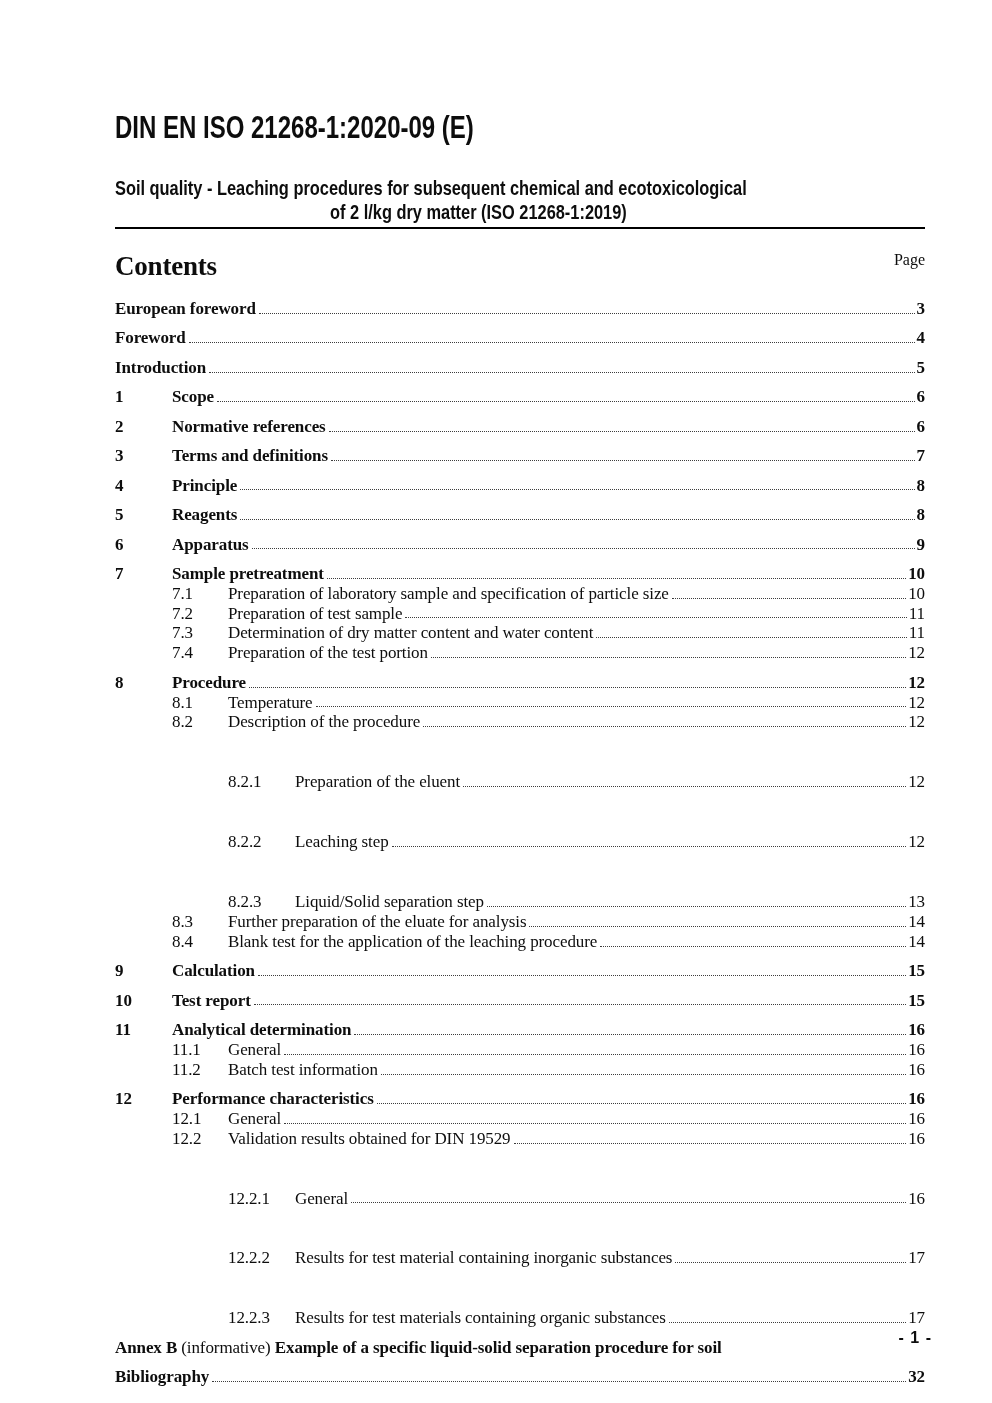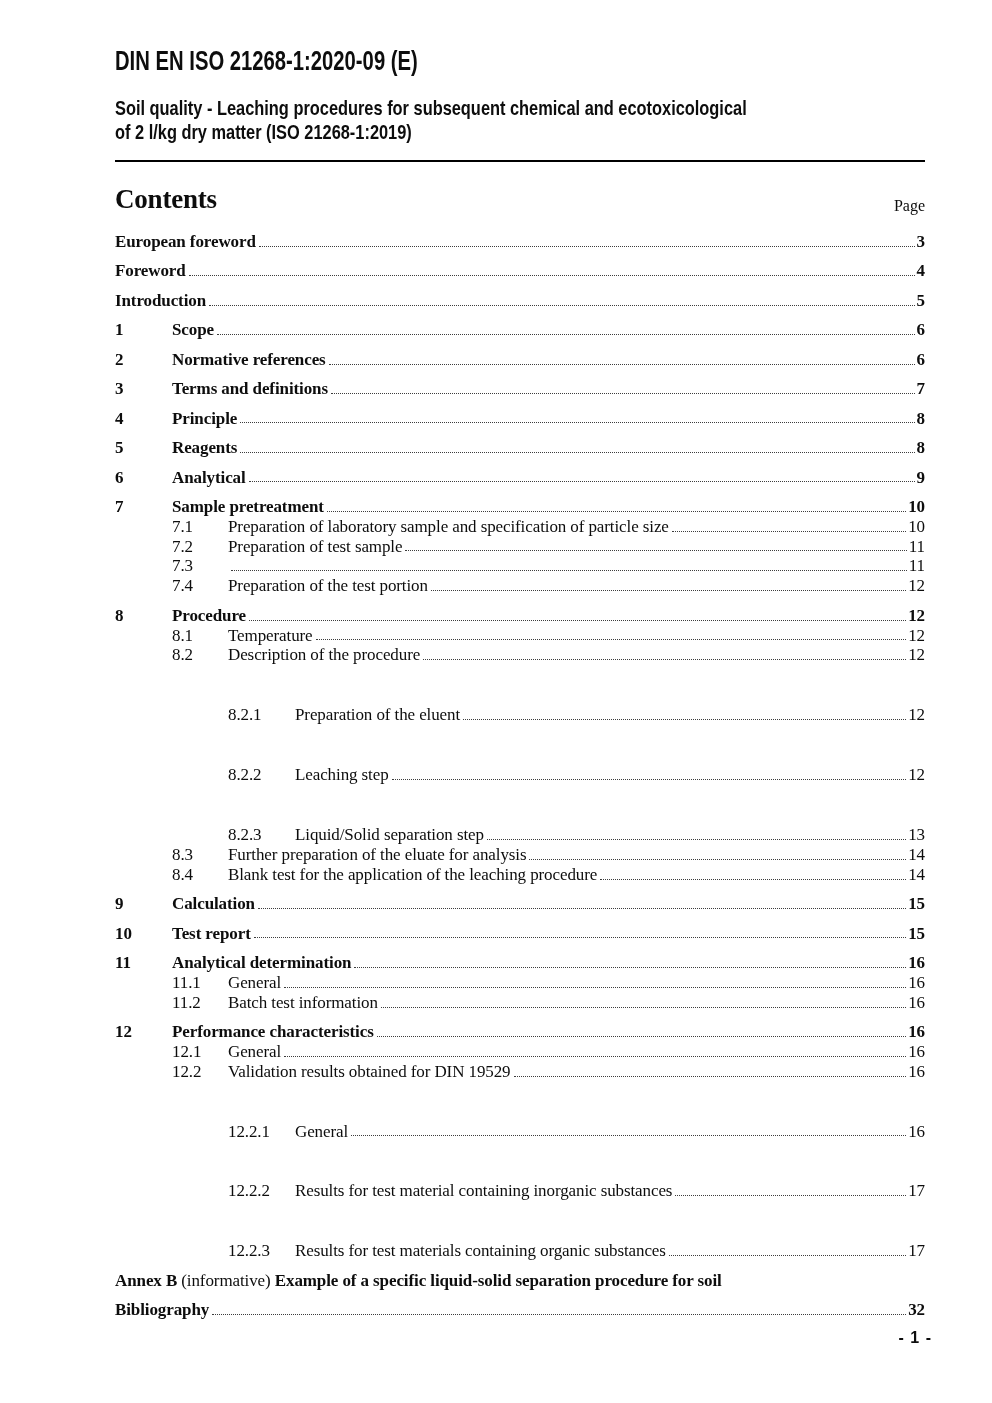--- a/index.html
+++ b/index.html
@@ -1,30 +1,30 @@
 <!DOCTYPE html>
 <html><head>
 <meta charset="utf-8">
 <style>
   html,body{margin:0;padding:0;background:#ffffff;}
   body{width:992px;height:1403px;position:relative;overflow:hidden;
        font-family:"Liberation Serif", serif;color:#0d0d0d;}
   .content{position:absolute;left:115px;top:0;width:810px;}
 
   
-  .doc-number{margin:44px 0 0;font-family:"Liberation Sans",sans-serif;
-    font-weight:bold;font-size:27px;line-height:34px;white-space:nowrap;}
+  .doc-number{margin:110px 0 0;font-family:"Liberation Sans",sans-serif;
+    font-weight:bold;font-size:32px;line-height:34px;white-space:nowrap;}
   .doc-number .squeeze{display:inline-block;transform:scaleX(.75);transform-origin:0 50%;}
-  .doc-subtitle{margin-top:18px;padding-bottom:17px;border-bottom:2.5px solid #000;}
+  .doc-subtitle{margin-top:32px;padding-bottom:4px;border-bottom:2.5px solid #000;text-align:center;}
   .doc-subtitle .line{font-family:"Liberation Sans",sans-serif;font-weight:bold;
     font-size:21px;line-height:23.5px;white-space:nowrap;}
   .doc-subtitle .line .squeeze{display:inline-block;transform:scaleX(.78);transform-origin:0 50%;}
 
   
-  .contents-head{margin-top:22px;display:flex;justify-content:space-between;align-items:flex-end;}
+  .contents-head{margin-top:22px;display:flex;justify-content:space-between;align-items:flex-start;}
   .contents-title{font-size:27px;font-weight:bold;letter-spacing:-.2px;}
   .page-label{font-size:16px;}
 
   
   .toc{margin-top:17px;font-size:17px;letter-spacing:-.1px;}
   .toc-row{display:flex;align-items:baseline;line-height:19.85px;white-space:nowrap;}
   .toc-row.main{margin-top:9.6px;font-weight:bold;}
   .toc-row .num{flex:none;}
   .lvl1 .num{width:57px;}
   .lvl2{padding-left:57px;}  .lvl2 .num{width:56px;}
@@ -103,21 +103,21 @@
         <span class="pg">8</span>
       </div>
       <div class="toc-row lvl1 main">
         <span class="num">5</span>
         <span class="title">Reagents</span>
         <span class="leader"></span>
         <span class="pg">8</span>
       </div>
       <div class="toc-row lvl1 main">
         <span class="num">6</span>
-        <span class="title">Analytical</span>
+        <span class="title">Apparatus</span>
         <span class="leader"></span>
         <span class="pg">9</span>
       </div>
       <div class="toc-row lvl1 main">
         <span class="num">7</span>
         <span class="title">Sample pretreatment</span>
         <span class="leader"></span>
         <span class="pg">10</span>
       </div>
       <div class="toc-row lvl2">
@@ -127,20 +127,21 @@
         <span class="pg">10</span>
       </div>
       <div class="toc-row lvl2">
         <span class="num">7.2</span>
         <span class="title">Preparation of test sample</span>
         <span class="leader"></span>
         <span class="pg">11</span>
       </div>
       <div class="toc-row lvl2">
         <span class="num">7.3</span>
+        <span class="title">Determination of dry matter content and water content</span>
         <span class="leader"></span>
         <span class="pg">11</span>
       </div>
       <div class="toc-row lvl2">
         <span class="num">7.4</span>
         <span class="title">Preparation of the test portion</span>
         <span class="leader"></span>
         <span class="pg">12</span>
       </div>
       <div class="toc-row lvl1 main">

